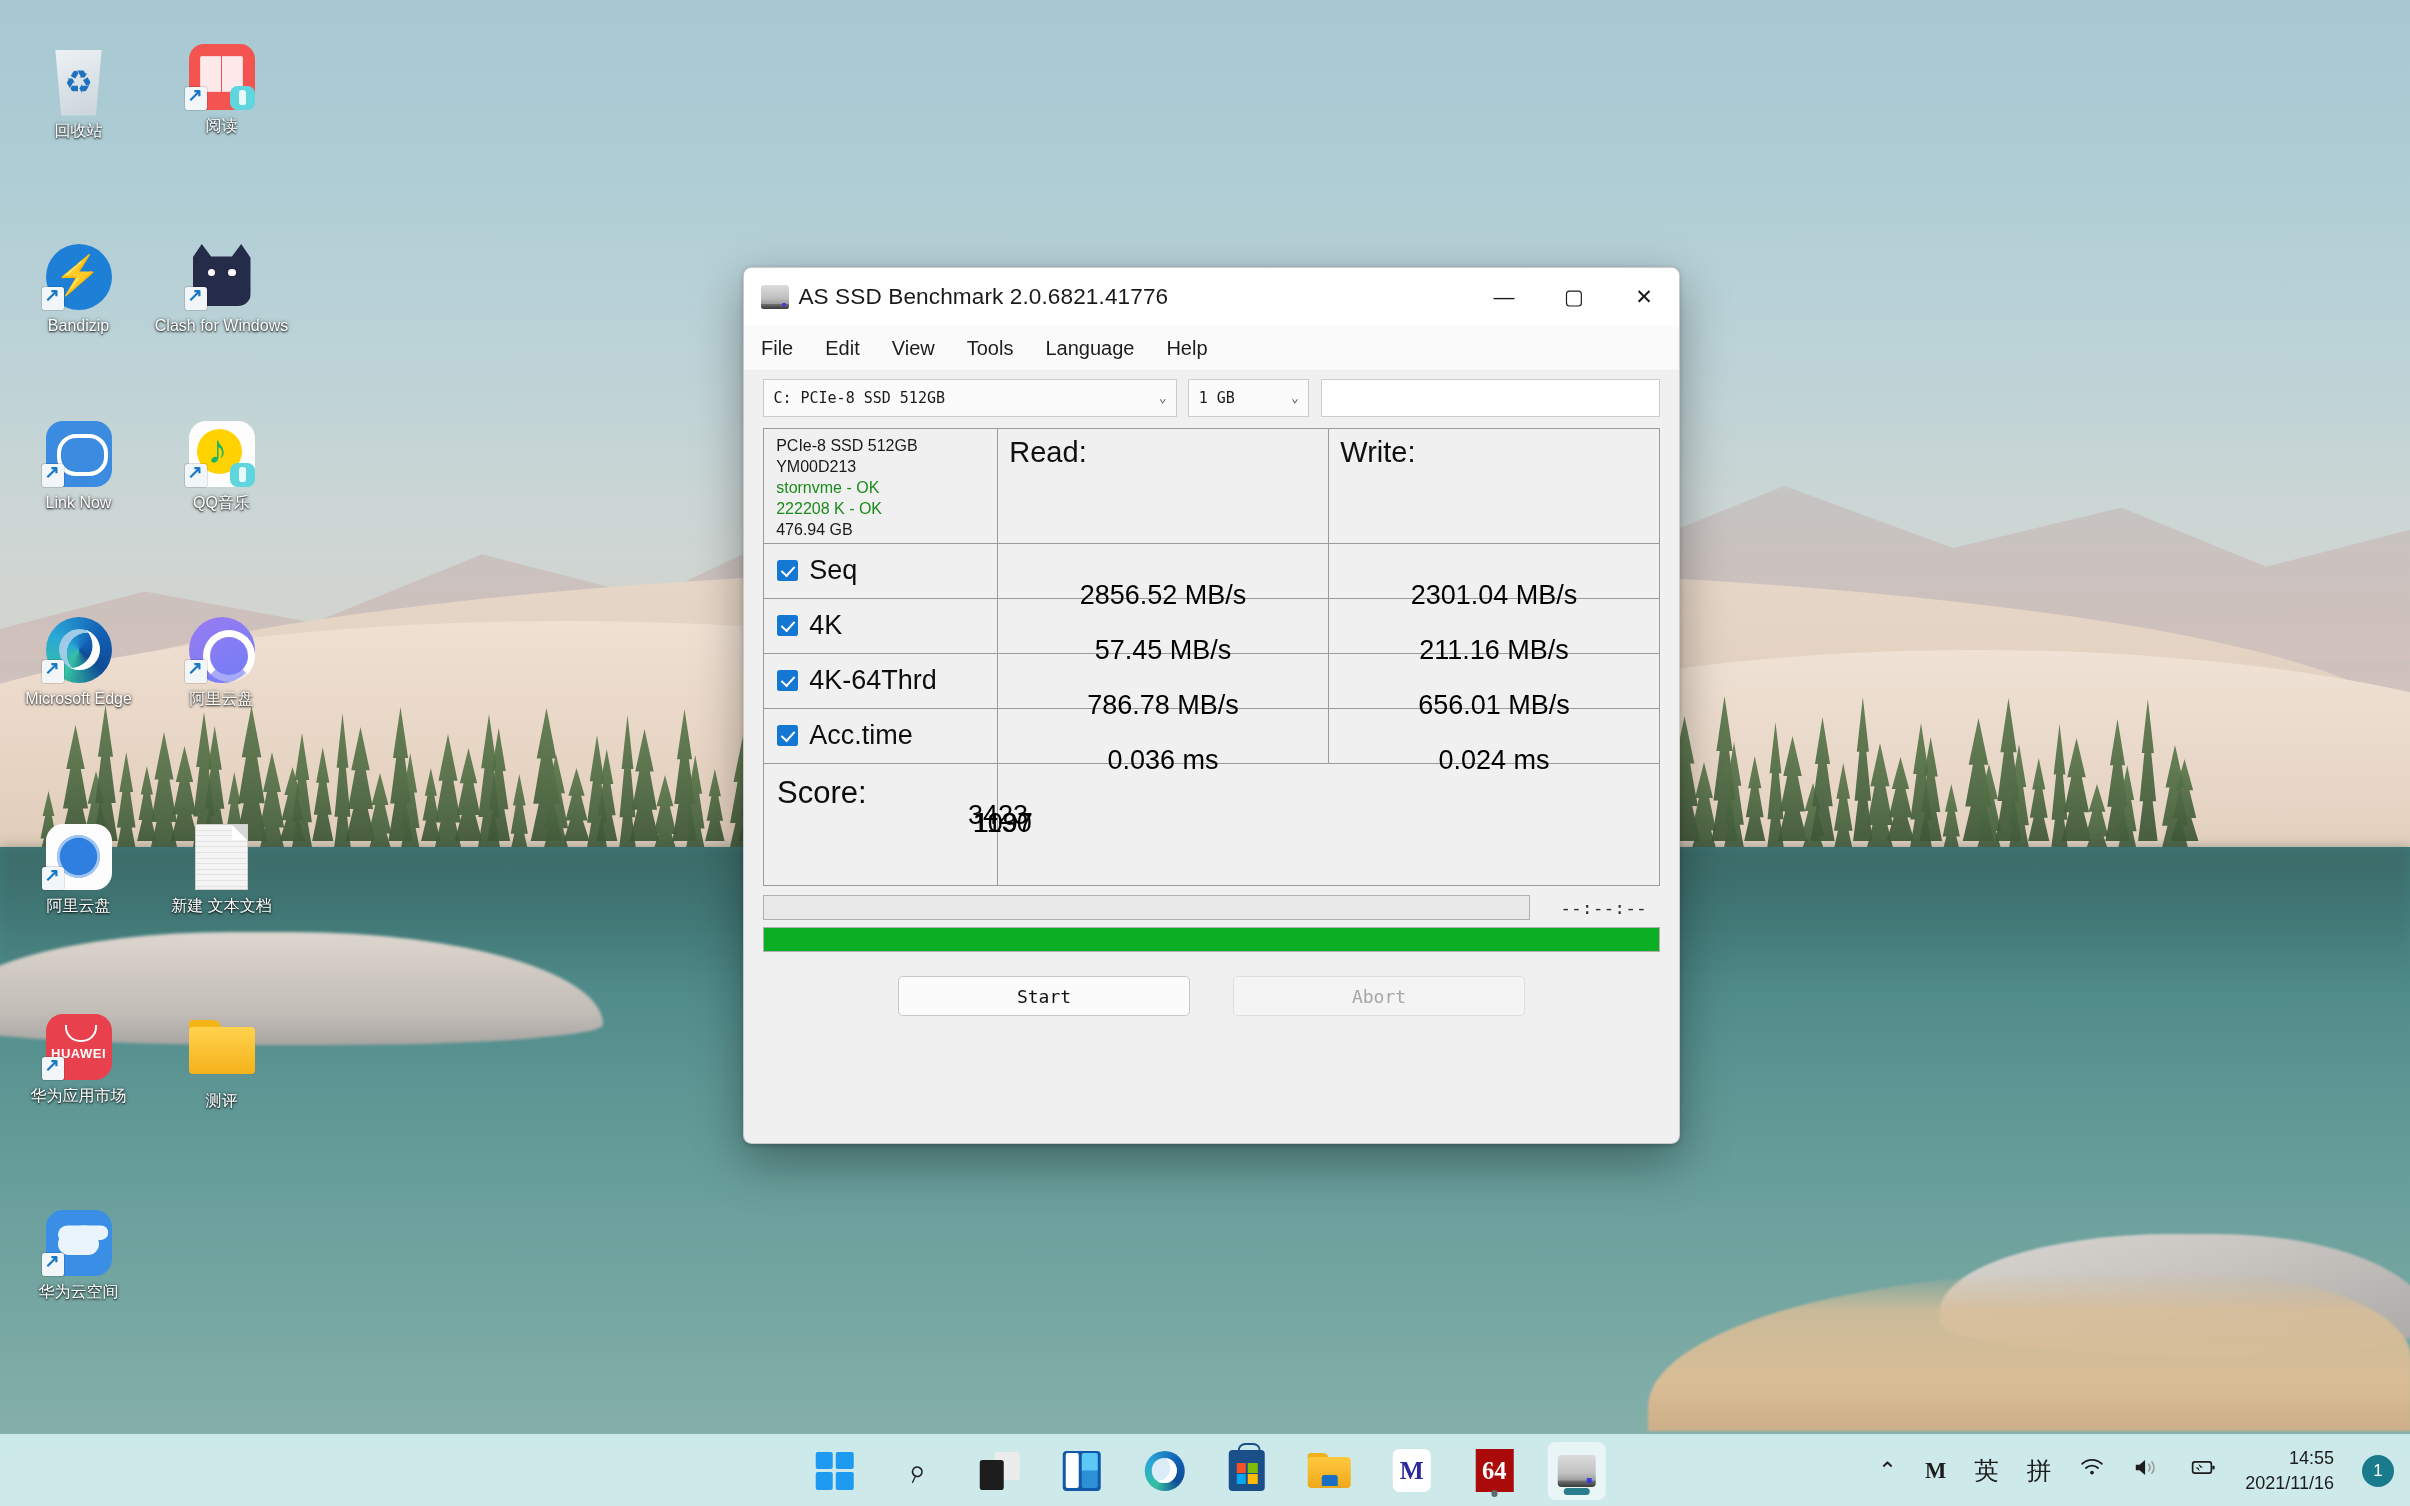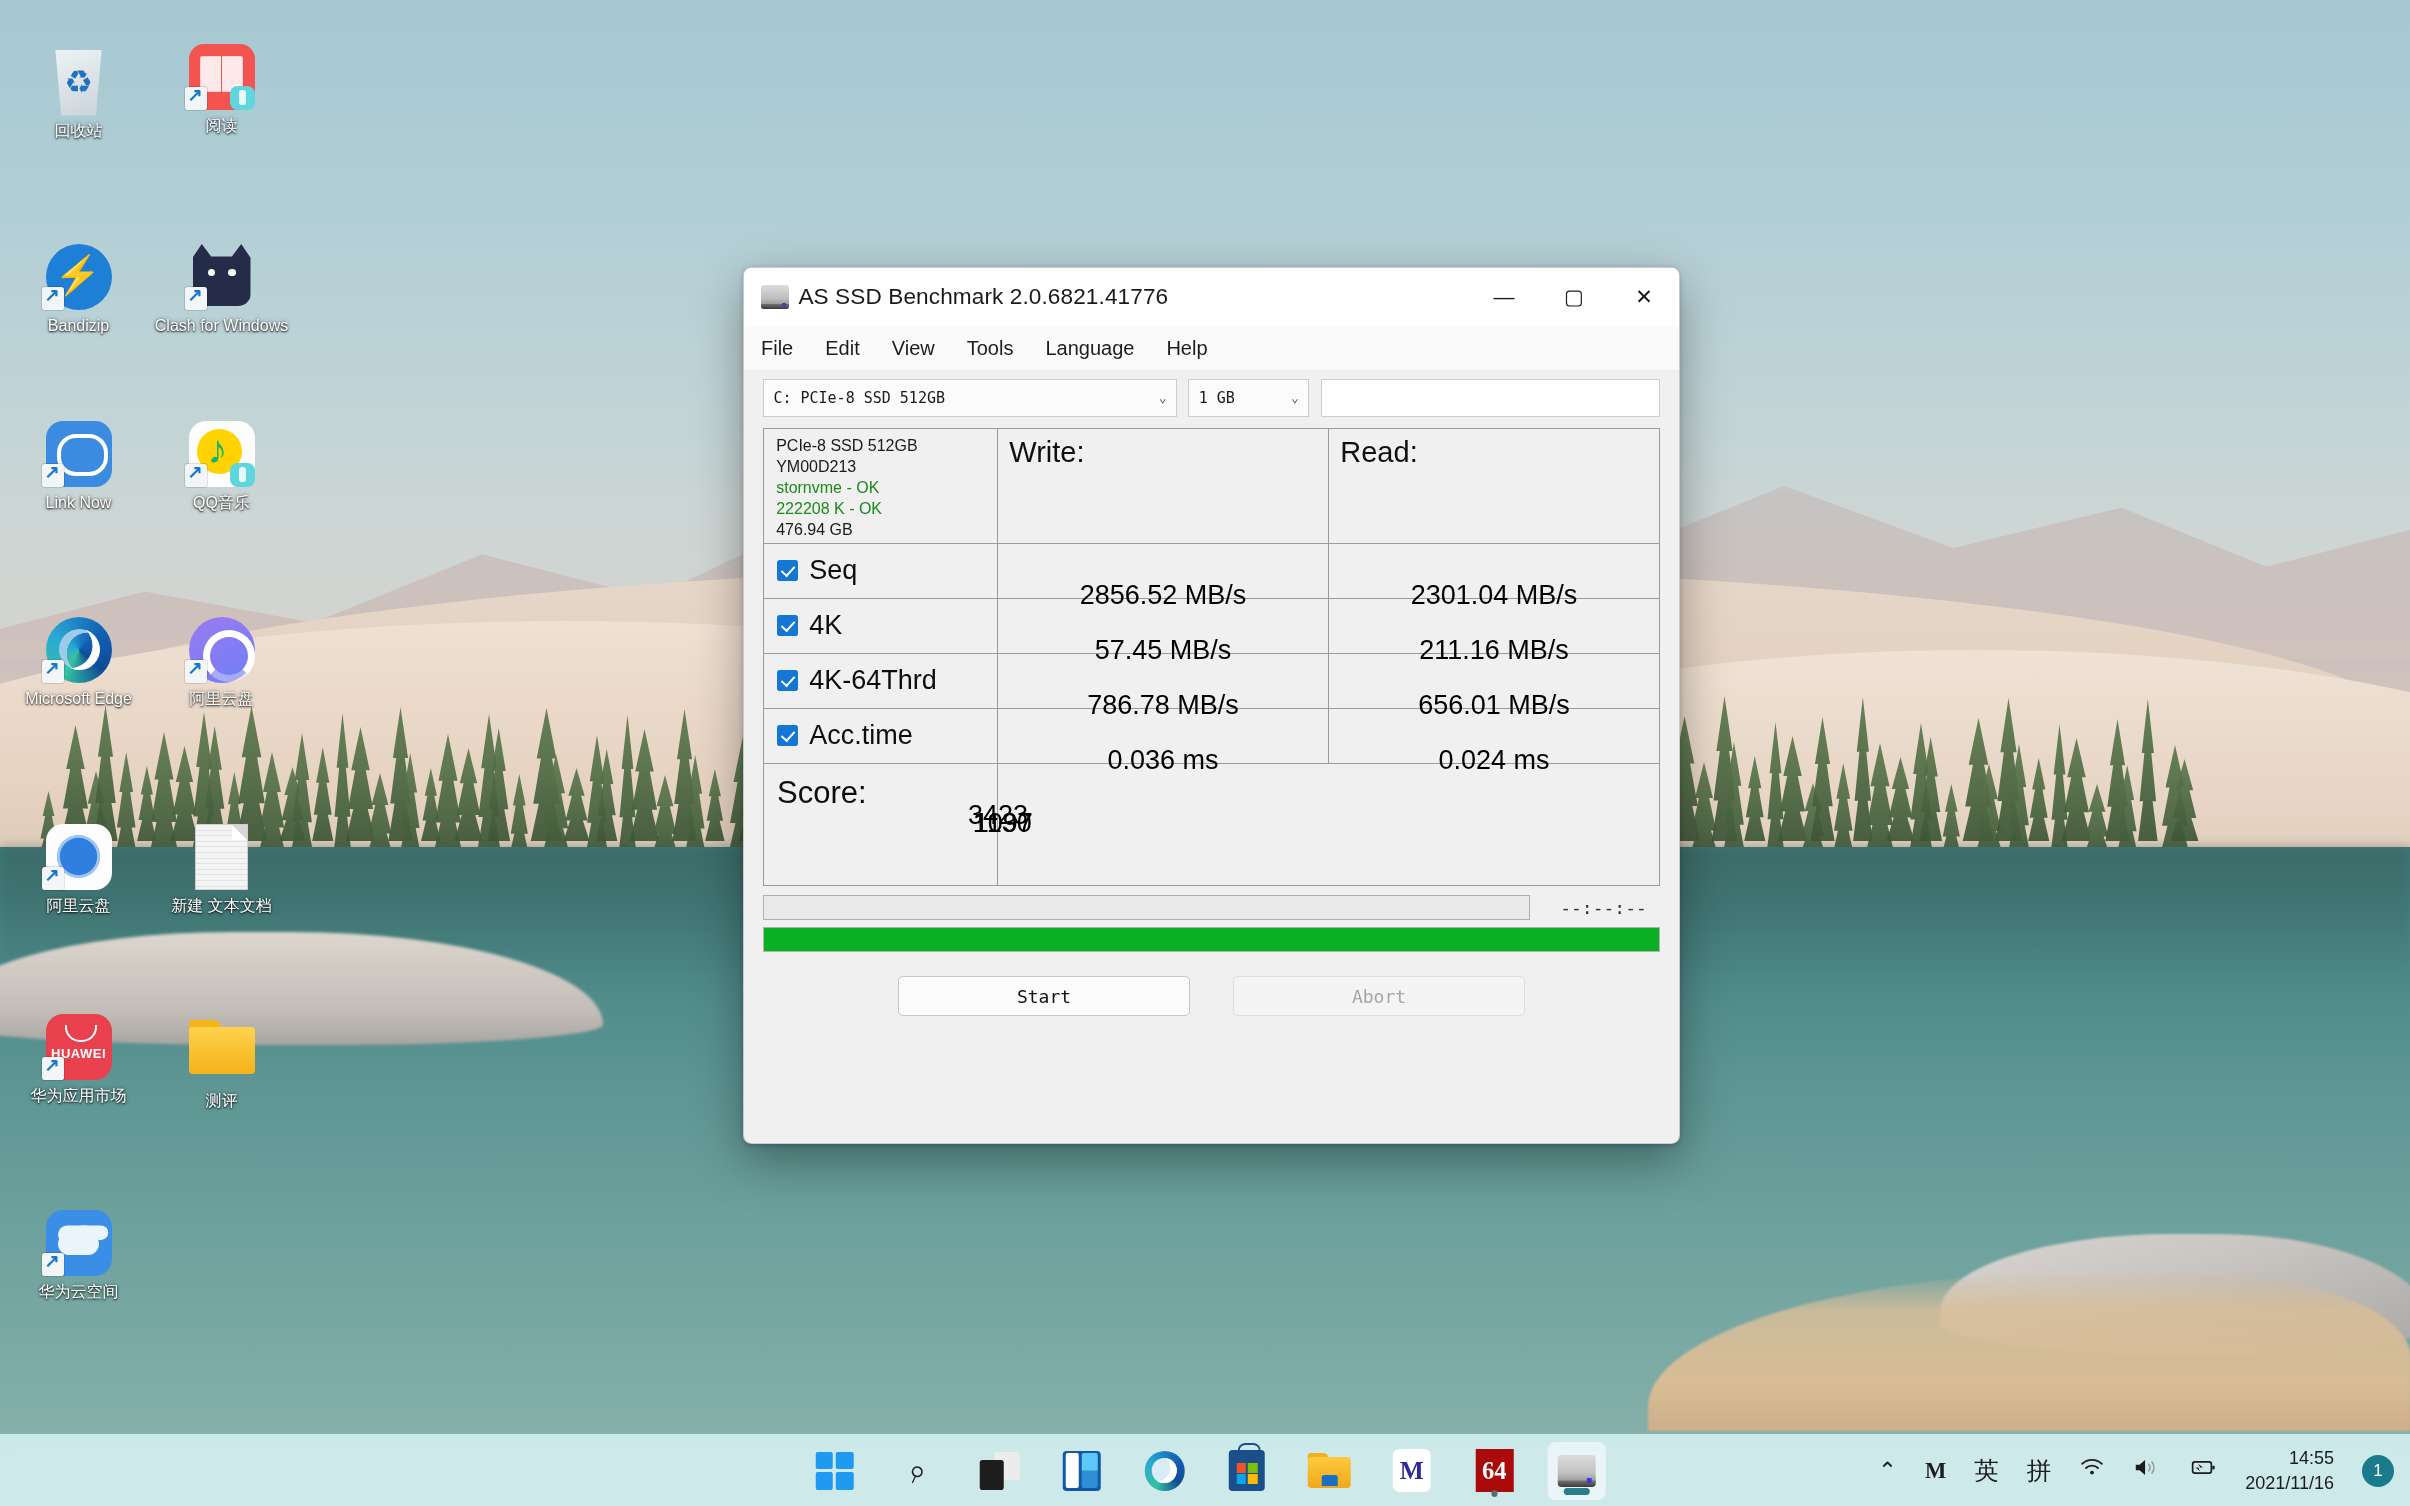--- a/index.html
+++ b/index.html
@@ -669,24 +669,24 @@
         <div class="gcell-label">
           <div class="drive-info">
             <div>PCIe-8 SSD 512GB</div>
             <div>YM00D213</div>
             <div class="ok">stornvme - OK</div>
             <div class="ok">222208 K - OK</div>
             <div>476.94 GB</div>
           </div>
         </div>
         <div class="gcell">
+          <div class="head-txt">Read:</div>
+        </div>
+        <div class="gcell">
           <div class="head-txt">Write:</div>
-        </div>
-        <div class="gcell">
-          <div class="head-txt">Read:</div>
         </div>
       </div>
 
       <div class="grow">
         <div class="gcell-label data-row">
           <div class="chk"></div>
           <div class="rowlabel">Seq</div>
         </div>
         <div class="gcell" style="height:54px">
           <div class="pill green">2856.52 MB/s</div>

